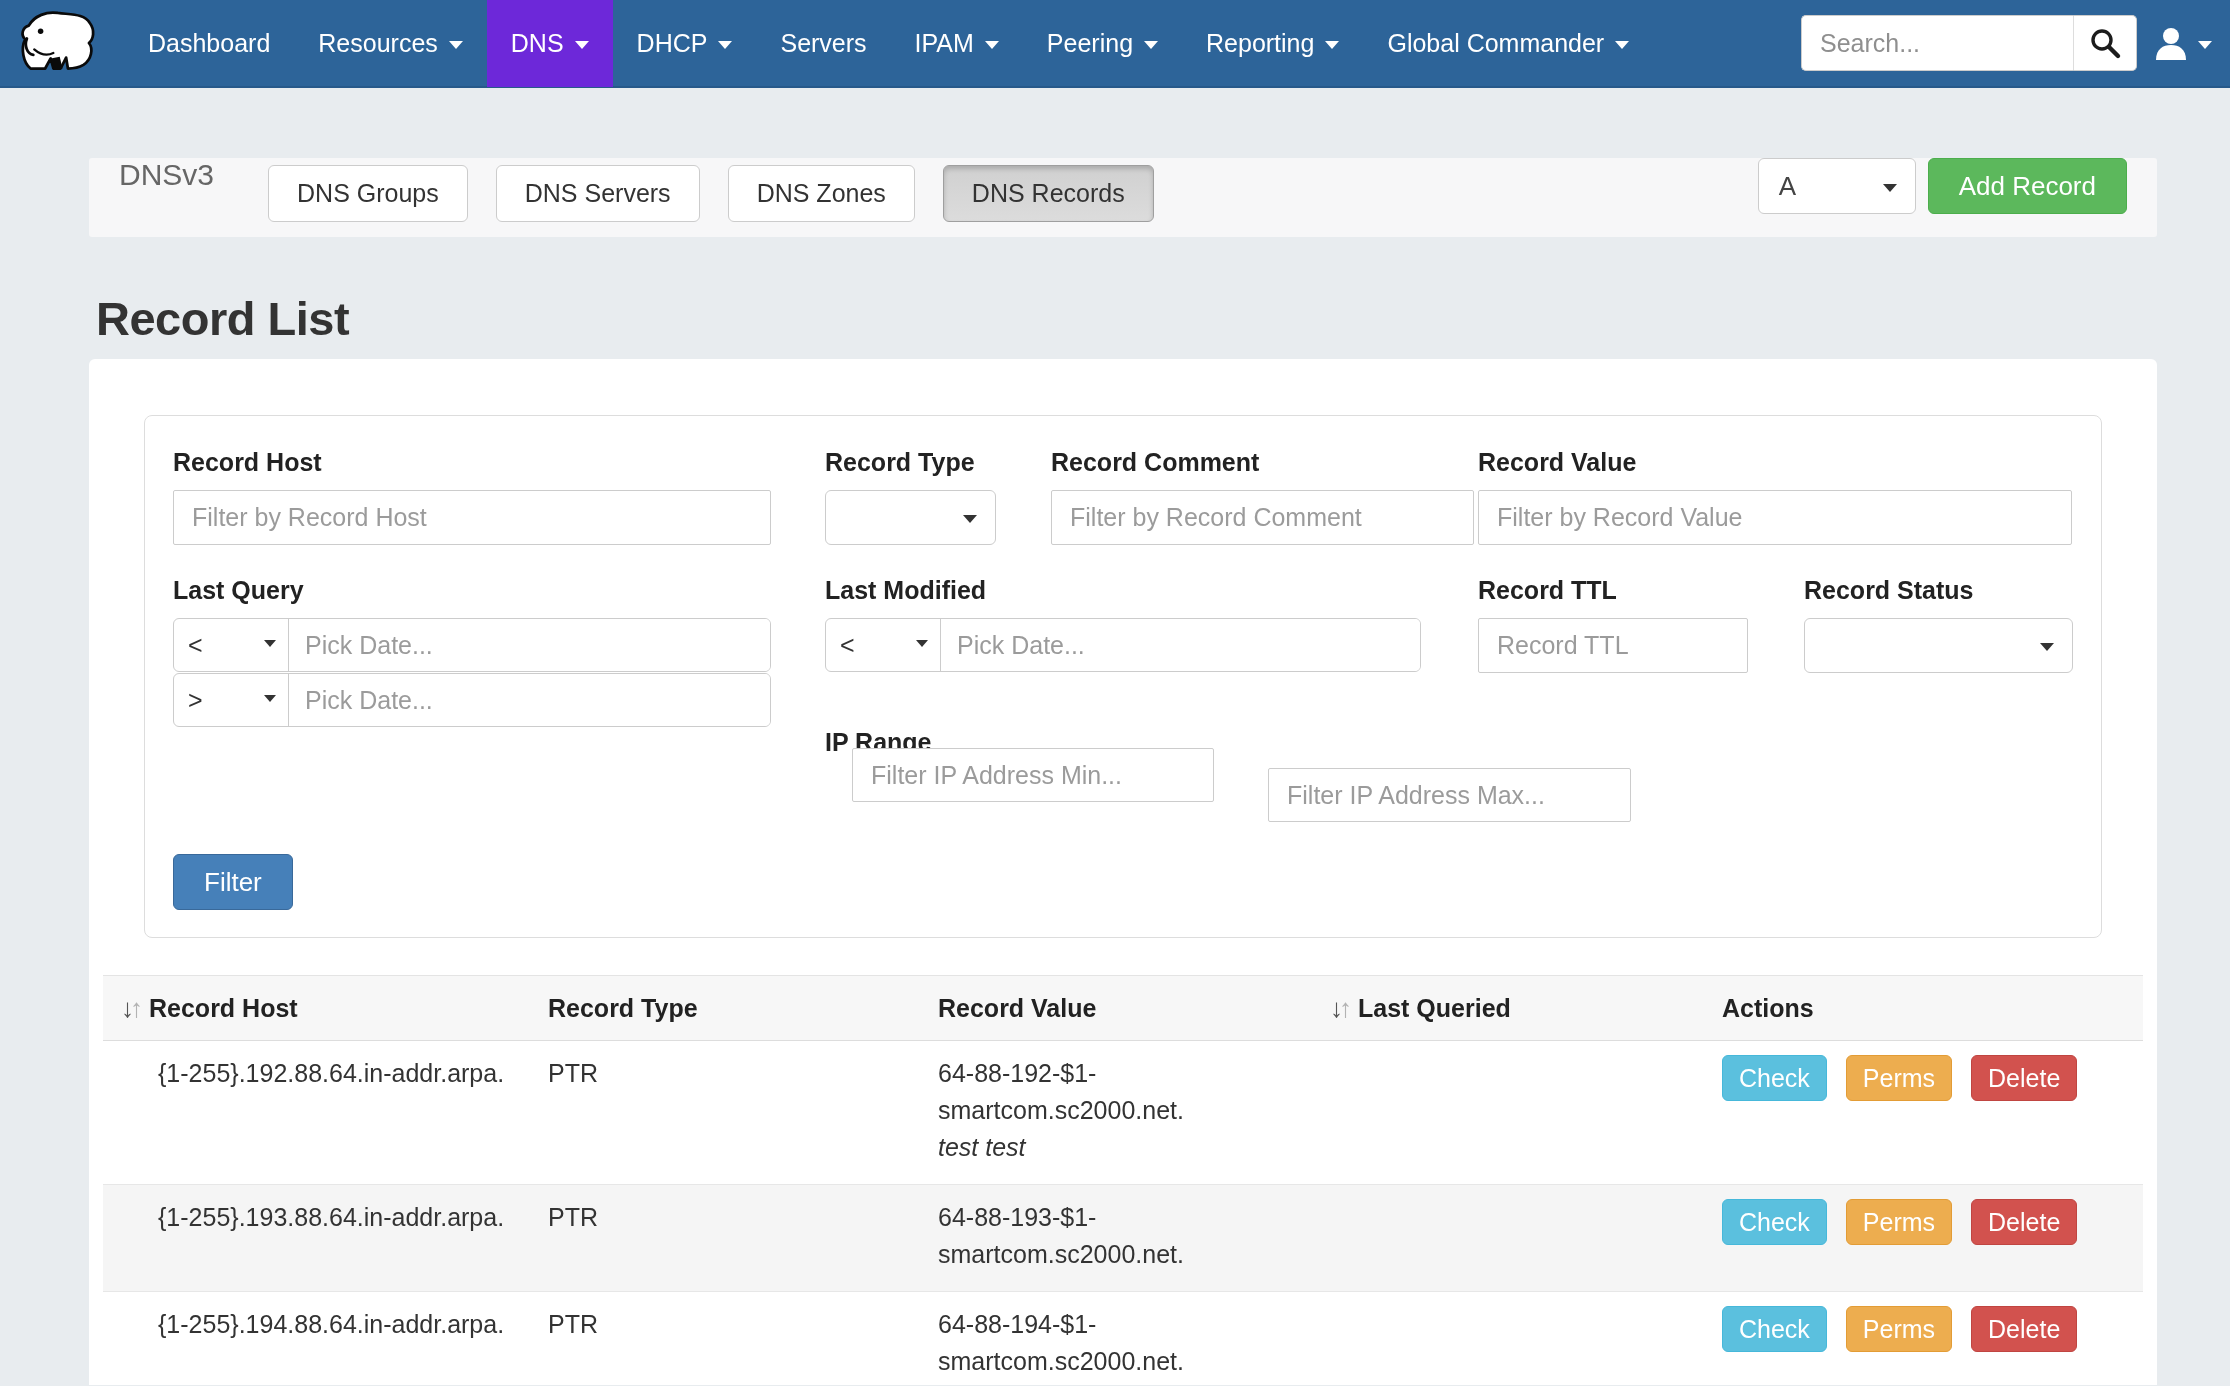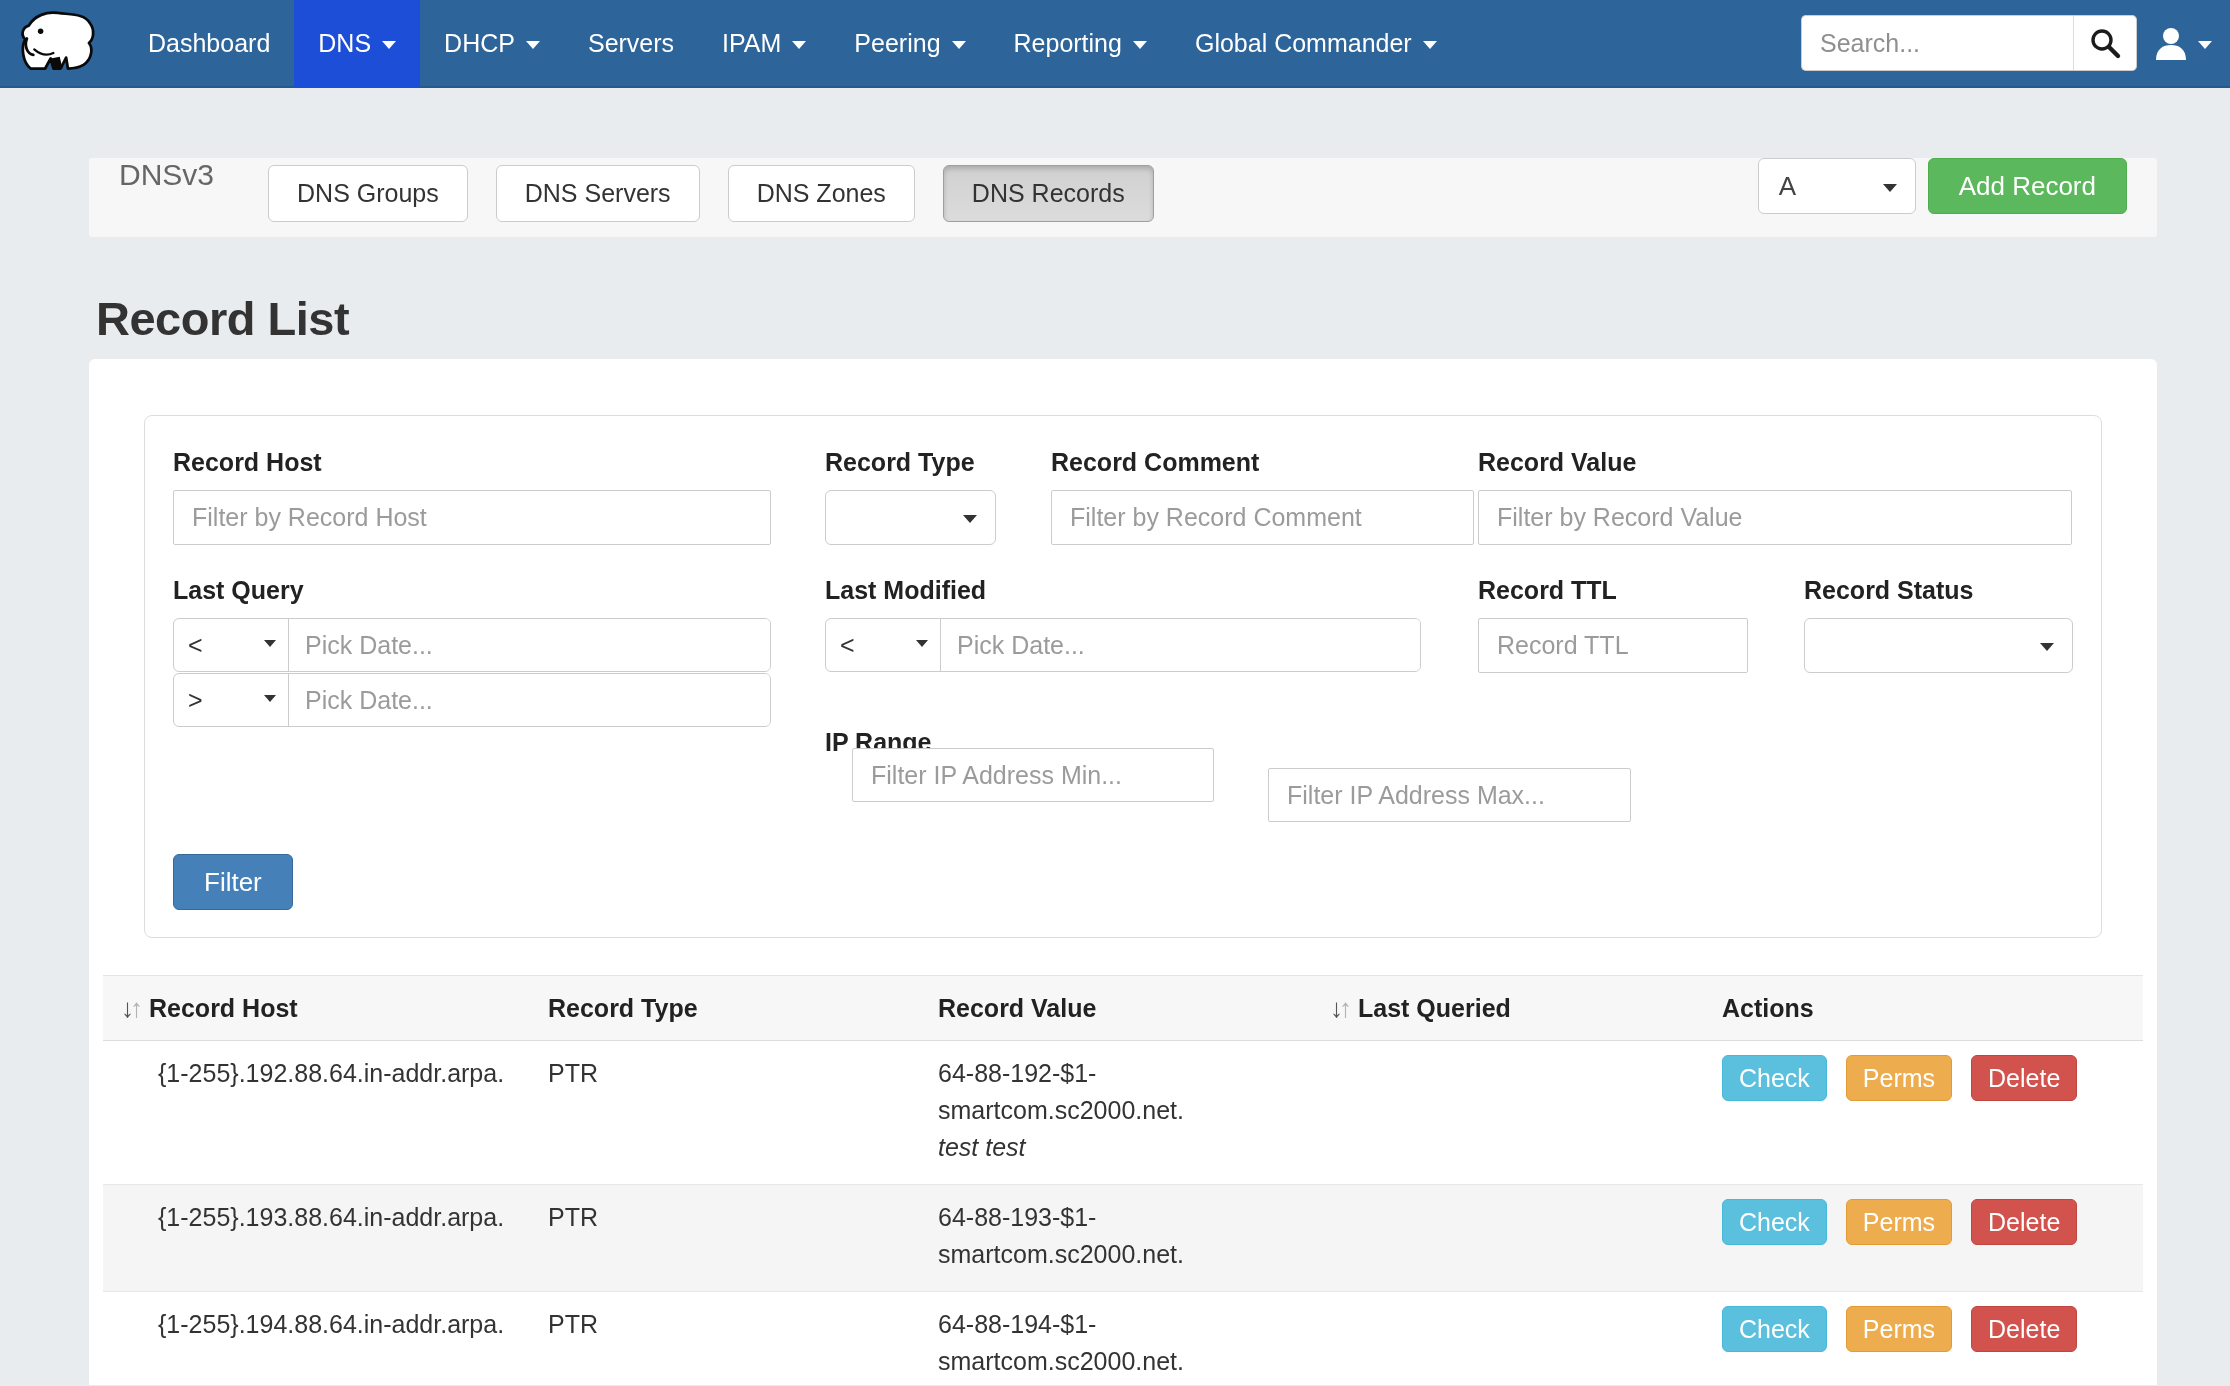--- a/index.html
+++ b/index.html
@@ -5,21 +5,21 @@
   * { margin:0; padding:0; box-sizing:border-box; }
   html,body { width:2230px; height:1386px; overflow:hidden; }
   body { background:#e8ecef; font-family:"Liberation Sans","DejaVu Sans",sans-serif; color:#333; }
 
   
   .navbar { display:flex; align-items:center; height:88px; background:#2d6499;
             border-bottom:2px solid #27598a; padding-left:16px; }
   .brand { width:82px; height:70px; margin-right:26px; flex:0 0 auto; }
   .nav-item { display:flex; align-items:center; gap:11px; height:88px; padding:0 24px;
               color:#fff; font-size:25px; cursor:pointer; white-space:nowrap; }
-  .nav-item.active { background:#1d4ed8; }
+  .nav-item.active { background:#6d28d9; }
   .caret { display:inline-block; width:0; height:0; border-left:7px solid transparent;
            border-right:7px solid transparent; border-top:8px solid currentColor; margin-top:3px; }
   .search-group { margin-left:auto; display:flex; height:56px; }
   .search-input { width:272px; border:1px solid #ccc; border-right:none; border-radius:5px 0 0 5px;
                   padding:0 18px; font-size:25px; color:#444; outline:none; }
   .search-input::placeholder { color:#8f8f8f; }
   .search-btn { width:64px; background:#fff; border:1px solid #ccc; border-left:1px solid #ddd;
                 border-radius:0 5px 5px 0; display:flex; align-items:center; justify-content:center; cursor:pointer; }
   .user-menu { display:flex; align-items:center; gap:9px; padding:0 18px 0 16px; color:#fff; cursor:pointer; }
 
@@ -92,20 +92,24 @@
       <path d="M12 33 C9 41 12 50 19 51" fill="none" stroke="#0a0a0a" stroke-width="3" stroke-linecap="round"></path>
       <path d="M20 45 C27 51 35 52 41 49" fill="none" stroke="#0a0a0a" stroke-width="2.5" stroke-linecap="round"></path>
       <circle cx="27" cy="25" r="3" fill="#0a0a0a"></circle>
       <path d="M41 66 L38 55 L48 53 L51 66 Z" fill="#0a0a0a"></path>
     </svg>
   </div>
 
   <div class="nav-item">
     <span>Dashboard</span>
   </div>
+  <div class="nav-item">
+    <span>Resources</span>
+    <span class="caret"></span>
+  </div>
   <div class="nav-item active">
     <span>DNS</span>
     <span class="caret"></span>
   </div>
   <div class="nav-item">
     <span>DHCP</span>
     <span class="caret"></span>
   </div>
   <div class="nav-item">
     <span>Servers</span>

